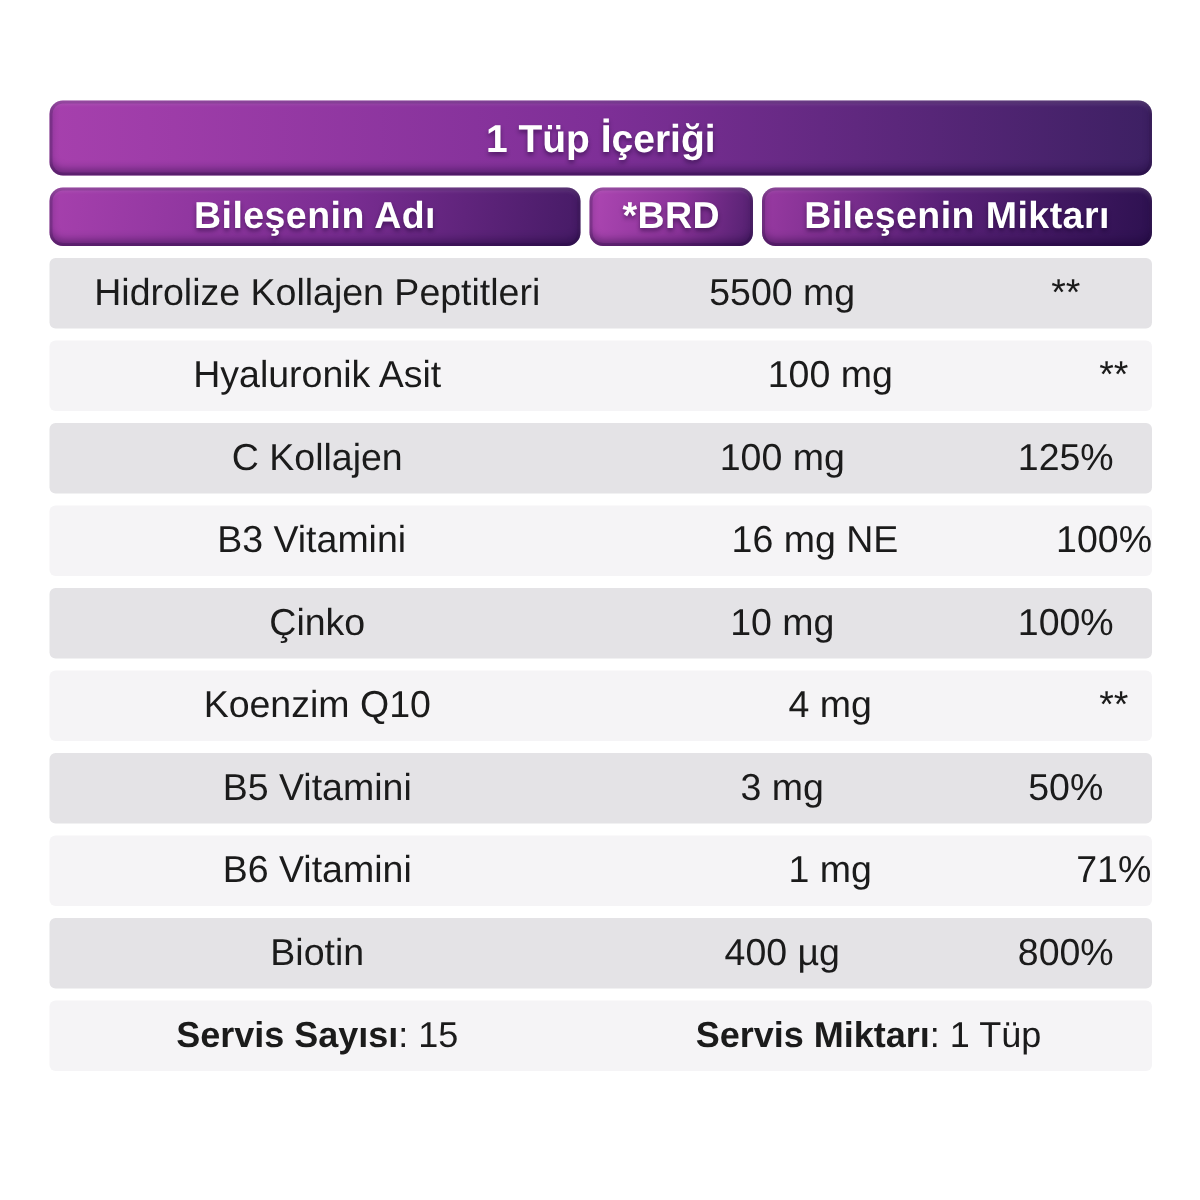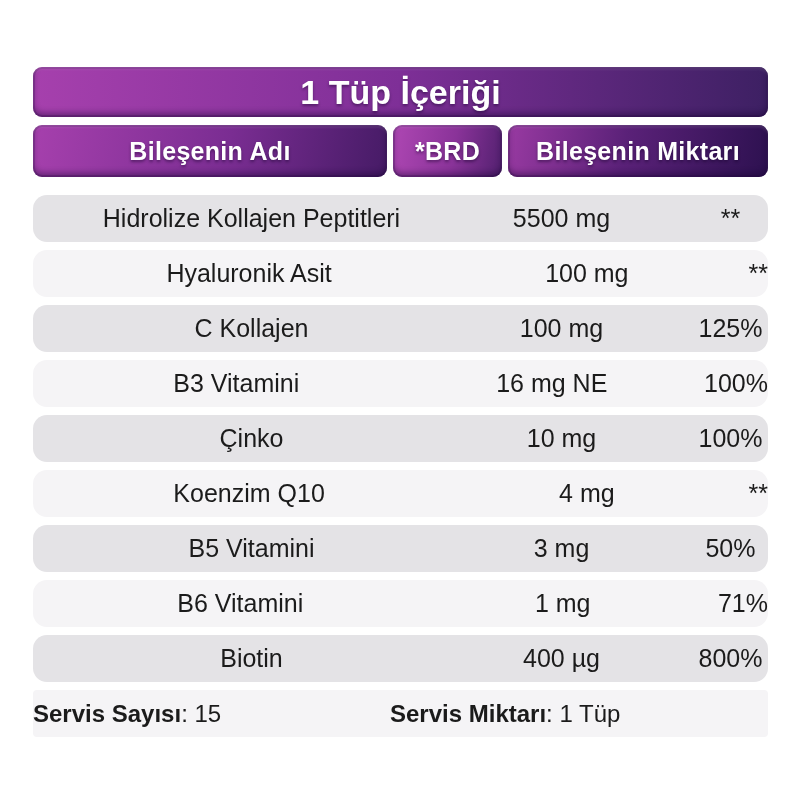--- a/index.html
+++ b/index.html
@@ -26,32 +26,32 @@
     align-items: center;
     justify-content: center;
     text-shadow: 0 2px 3px rgba(20, 0, 40, 0.45);
     box-shadow:
       inset 0 -4px 6px rgba(25, 4, 50, 0.45),
       inset 0 2px 3px rgba(255, 255, 255, 0.15),
       inset 0 0 0 2px rgba(40, 8, 70, 0.22);
   }
   .title-bar {
     height: 50px;
-    font-size: 34px;
+    font-size: 26px;
     margin-bottom: 8px;
     background: linear-gradient(90deg,
       var(--grad-bright, #a640ad) 0%,
       var(--grad-mid, #7e2f97) 50%,
       var(--grad-dark, #3d2063) 100%);
   }
   .header-row {
     display: flex;
     gap: 6px;
-    height: 52px;
-    margin-bottom: 18px;
+    height: 39px;
+    margin-bottom: 8px;
   }
   .hcell {
     font-size: 25px;
     letter-spacing: 0.3px;
   }
   .hcell-name {
     width: 354px;
     background: linear-gradient(100deg,
       var(--grad-bright, #a640ad) 0%,
       #7a2d92 55%,
@@ -69,24 +69,23 @@
     background: linear-gradient(100deg,
       #ae47b3 0%,
       #8a3399 55%,
       #52206f 100%);
   }
   
   .row {
     display: flex;
     height: 47px;
     margin-bottom: 8px;
-    border-radius: 14px;
+    border-radius: 4px;
     color: var(--text, #1b1b1b);
     font-size: 25px;
-    padding-left: 40px;
   }
   .row-odd  { background: var(--row-odd-bg, #e4e3e6); }
   .row-even { background: var(--row-even-bg, #f5f4f6); gap: 32px; }
   .cell {
     display: flex;
     align-items: center;
     justify-content: center;
   }
   .cell-name   { width: 357px; }
   .cell-amount { width: 263px; }
@@ -96,20 +95,21 @@
     display: flex;
     height: 47px;
     border-radius: 4px;
     background: var(--row-even-bg, #f5f4f6);
     color: var(--text, #1b1b1b);
     font-size: 24px;
   }
   .fgroup {
     display: flex;
     align-items: center;
+    justify-content: center;
     white-space: pre;
   }
   .fgroup-left  { width: 357px; }
   .fgroup-right { flex: 1; }
   .flabel { font-weight: bold; }
   .fvalue { font-weight: normal; }
 </style>
 </head>
 <body>
 

